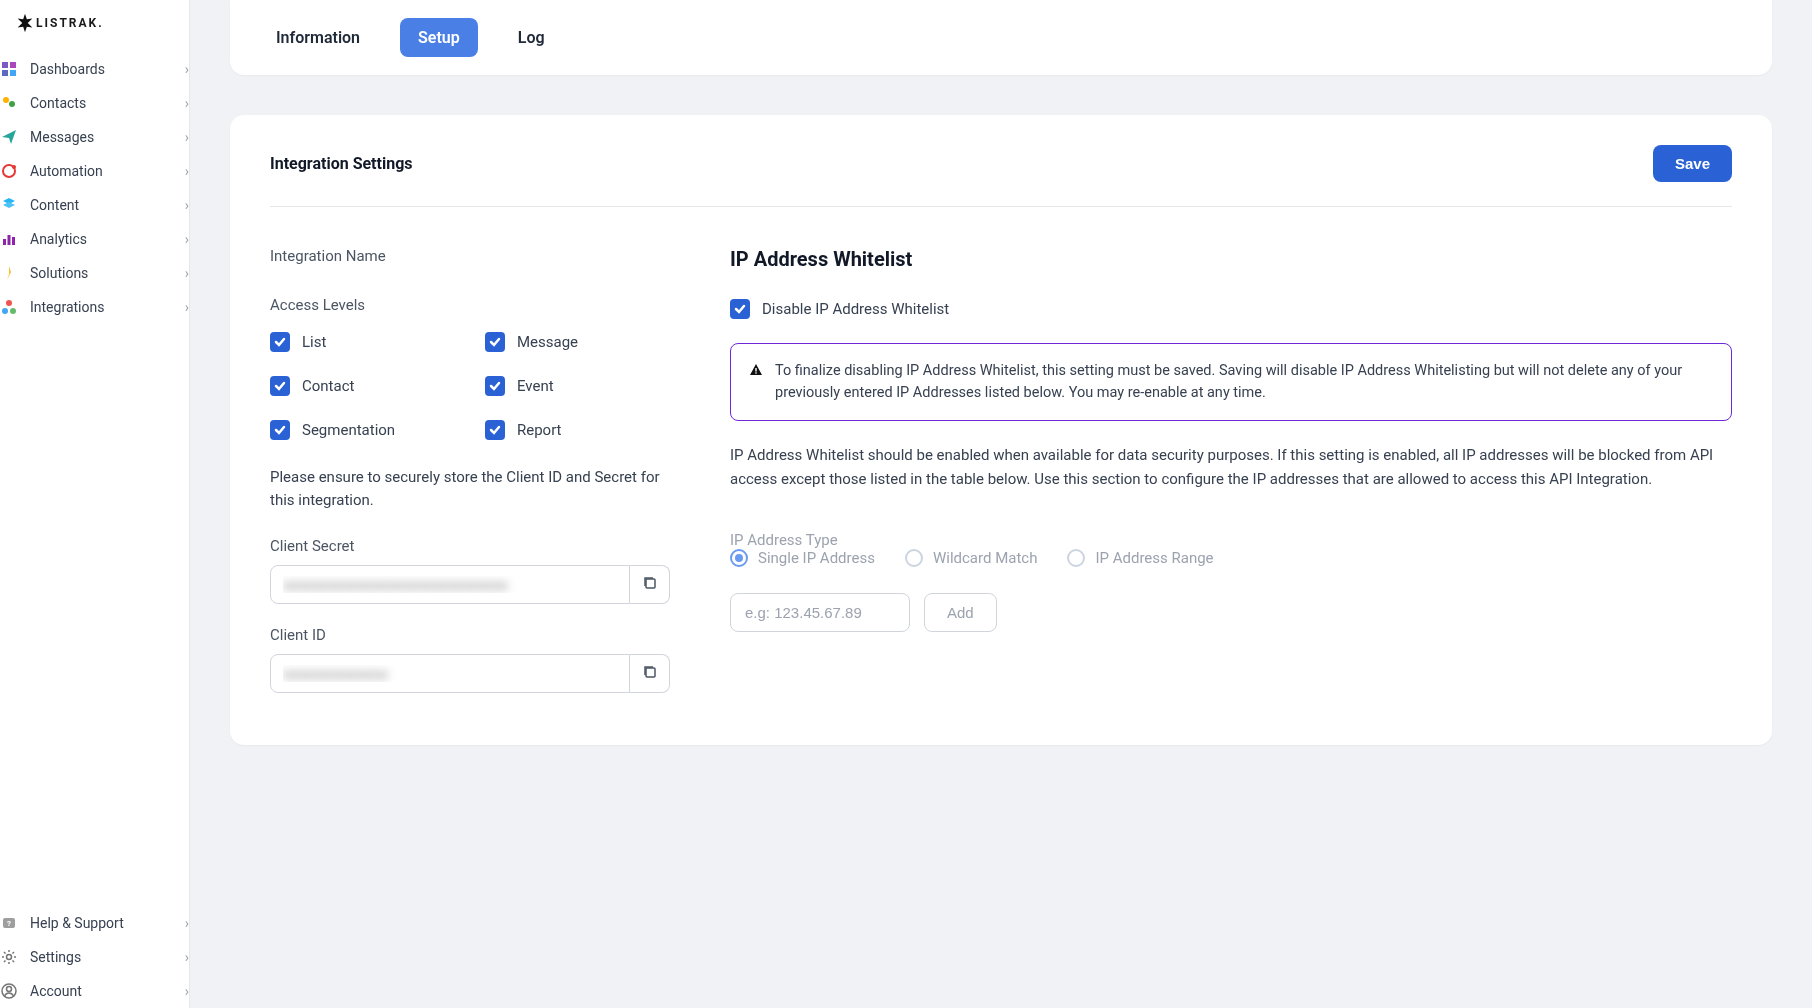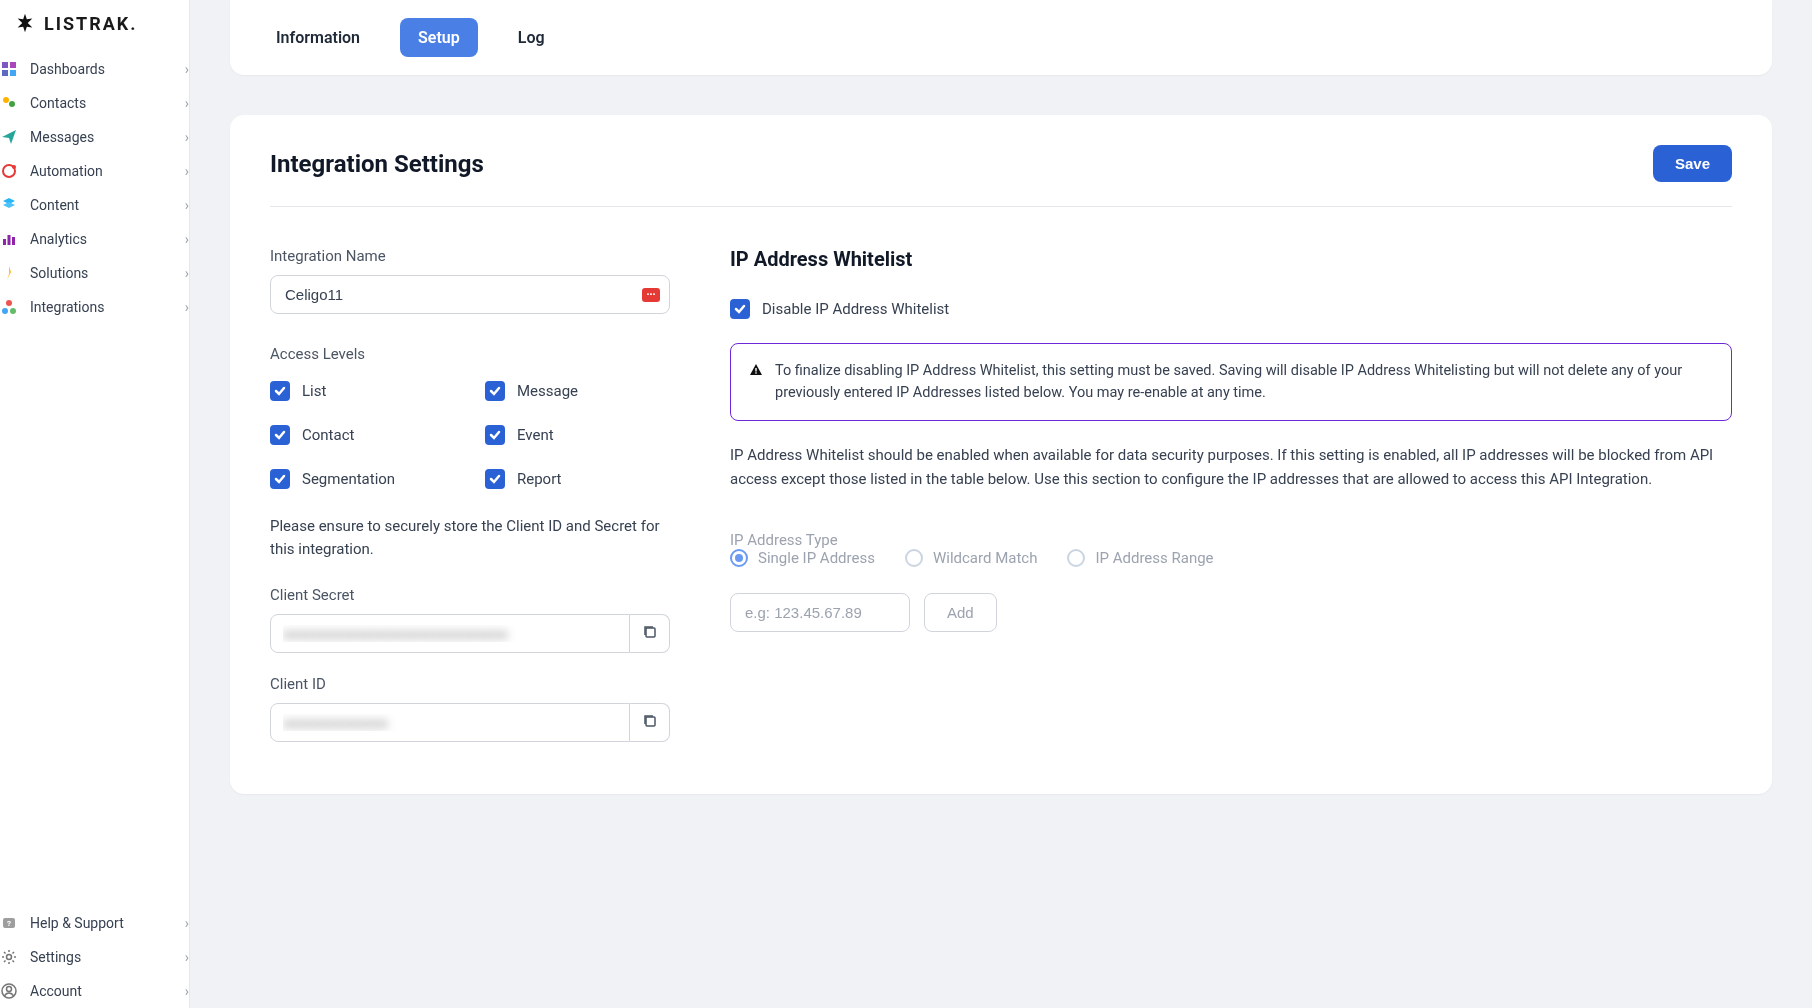--- a/index.html
+++ b/index.html
@@ -1,36 +1,36 @@
 <!DOCTYPE html>
 <html><head>
 <meta charset="utf-8">
 <style>
   * { box-sizing: border-box; margin: 0; padding: 0; }
   body { font-family: -apple-system, BlinkMacSystemFont, "Segoe UI", Roboto, sans-serif; background: #f0f2f5; color: #1a1a1a; font-size: 14px; }
   .app { display: flex; min-height: 100vh; }
   .sidebar { width: 190px; background: #fff; display: flex; flex-direction: column; border-right: 1px solid #e5e7eb; }
-  .logo { display: flex; align-items: center; gap: 8px; padding: 12px 14px 18px; font-weight: 700; font-size: 18px; letter-spacing: 2px; }
+  .logo { display: flex; align-items: center; padding: 12px 14px 18px; font-weight: 700; font-size: 12px; letter-spacing: 2px; }
   .logo-icon { width: 22px; height: 22px; }
   .nav { flex: 1; display: flex; flex-direction: column; }
   .nav-spacer { flex: 1; }
   .nav-item { display: flex; align-items: center; padding: 8px 0; color: #4b5563; cursor: pointer; position: relative; }
   .nav-icon { width: 18px; height: 18px; margin-right: 12px; display: inline-flex; align-items: center; justify-content: center; }
   .nav-label { flex: 1; font-size: 14px; color: #374151; }
   .nav-chevron { color: #9ca3af; }
   .main { flex: 1; padding: 0 40px 40px; overflow: auto; }
   .card { background: #fff; border-radius: 14px; box-shadow: 0 1px 2px rgba(0,0,0,0.04); }
   .tabs-card { padding: 18px 28px; margin-bottom: 40px; margin-top: 0; border-top-left-radius: 0; border-top-right-radius: 0;}
   .tabs { display: flex; gap: 22px; align-items: center; }
   .tab { padding: 10px 18px; font-size: 16px; font-weight: 600; color: #1f2937; border-radius: 8px; cursor: pointer; }
   .tab.active { background: #4a7fe6; color: #fff; }
   .tab.plain { background: transparent; font-weight: 600; }
   .settings-card { padding: 30px 40px; }
   .settings-header { display: flex; align-items: center; justify-content: space-between; padding-bottom: 24px; border-bottom: 1px solid #e5e7eb; margin-bottom: 40px;}
-  .settings-title { font-size: 24px; font-weight: 700; color: #111827; }
+  .settings-title { font-size: 16px; font-weight: 700; color: #111827; }
   .save-btn { background: #2a62d6; color: #fff; border: none; padding: 10px 22px; border-radius: 8px; font-size: 15px; font-weight: 600; cursor: pointer; }
   .settings-body { display: flex; gap: 60px; }
   .col-left { flex: 0 0 400px; }
   .col-right { flex: 1; }
   .field-label { font-size: 15px; color: #4b5563; margin-bottom: 10px; display: block; }
   .text-input-wrap { position: relative; margin-bottom: 30px; }
   .text-input { width: 100%; border: 1px solid #d1d5db; border-radius: 8px; padding: 10px 40px 10px 14px; font-size: 15px; color: #374151; background: #fff; }
   .input-badge { position: absolute; right: 10px; top: 50%; transform: translateY(-50%); width: 18px; height: 14px; background: #e53935; border-radius: 3px; color: #fff; font-size: 8px; display: flex; align-items: center; justify-content: center; font-weight: 800;}
   .section-label { font-size: 15px; color: #4b5563; margin-bottom: 18px; margin-top:31px; display: block;}
   .access-grid { display: grid; grid-template-columns: 1fr 1fr; gap: 24px 30px; margin-bottom: 26px; }
@@ -201,24 +201,20 @@
 
     <div class="card settings-card">
       <div class="settings-header">
         <h1 class="settings-title">Integration Settings</h1>
         <button class="save-btn">Save</button>
       </div>
 
       <div class="settings-body">
         <div class="col-left">
           <label class="field-label">Integration Name</label>
-          <div class="text-input-wrap">
-            <input class="text-input" type="text" value="Celigo11" style="">
-            <span class="input-badge">•••</span>
-          </div>
 
           <label class="section-label">Access Levels</label>
           <div class="access-grid">
             <div class="check-row">
               <span class="checkbox">
                   <svg width="12" height="12" viewBox="0 0 12 12" fill="none" stroke-width="2.5" stroke-linecap="round">
                     <path d="M2 6l3 3 5-6"></path>
                   </svg>
                 </span>
               <span class="check-label">List</span>

